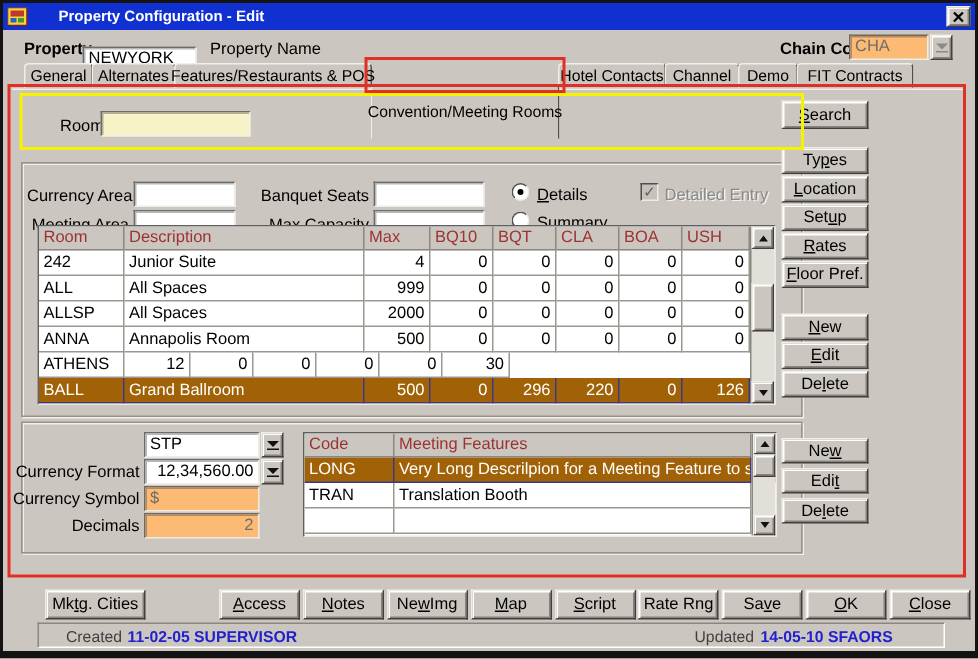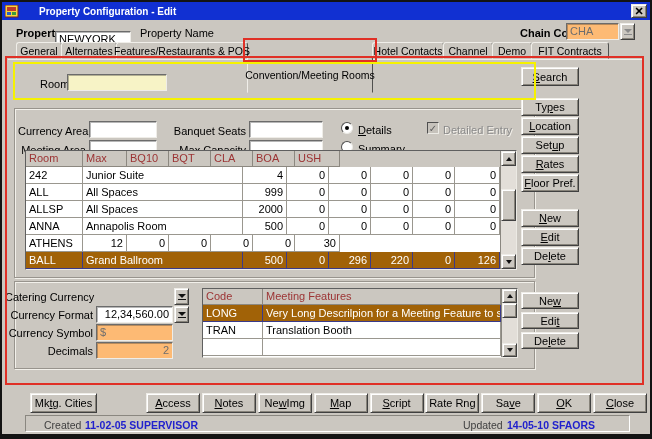--- a/index.html
+++ b/index.html
@@ -134,20 +134,21 @@
     </span>
   <span class="lbl" style="left:358px;top:123px"><u>D</u>etails</span>
   <span class="radio" style="left:341px;top:141px"></span>
   <span class="lbl" style="left:358px;top:142px">Summary</span>
   <span class="checkbox" style="left:427px;top:122px">✓</span>
   <span class="lbl dim" style="left:443px;top:123px">Detailed Entry</span>
 
   <div class="dtable" style="left:25px;top:150px;width:492px;height:120px">
     <div class="thead">
       <div class="hcell w0">Room</div>
+      <div class="hcell w1">Description</div>
       <div class="hcell w2">Max</div>
       <div class="hcell w3">BQ10</div>
       <div class="hcell w4">BQT</div>
       <div class="hcell w5">CLA</div>
       <div class="hcell w6">BOA</div>
       <div class="hcell w7">USH</div>
     </div>
     <div class="trow">
       <div class="cell w0">242</div>
       <div class="cell w1">Junior Suite</div>
@@ -221,21 +222,21 @@
   <button class="btn" style="left:521px;top:98px;width:58px;height:18px">Ty<u>p</u>es</button>
   <button class="btn" style="left:521px;top:117px;width:58px;height:18px"><u>L</u>ocation</button>
   <button class="btn" style="left:521px;top:136px;width:58px;height:18px">Set<u>u</u>p</button>
   <button class="btn" style="left:521px;top:155px;width:58px;height:18px"><u>R</u>ates</button>
   <button class="btn" style="left:521px;top:174px;width:58px;height:18px"><u>F</u>loor Pref.</button>
   <button class="btn" style="left:521px;top:209px;width:58px;height:18px"><u>N</u>ew</button>
   <button class="btn" style="left:521px;top:228px;width:58px;height:18px"><u>E</u>dit</button>
   <button class="btn" style="left:521px;top:247px;width:58px;height:18px">De<u>l</u>ete</button>
 
   <div class="groupbox" style="left:14px;top:281px;width:521px;height:88px"></div>
-  <span class="lbl ra" style="left:5px;top:290px;width:88px">Catering Currency</span>
+  <div class="field" style="left:96px;top:288px;width:77px">STP</div>
   <div class="combo" style="left:174px;top:288px">
       <span class="tri"></span>
       <span class="bar"></span>
     </div>
   <span class="lbl ra" style="left:5px;top:308px;width:88px">Currency Format</span>
   <div class="field ra" style="left:96px;top:306px;width:77px">12,34,560.00</div>
   <div class="combo" style="left:174px;top:306px">
       <span class="tri"></span>
       <span class="bar"></span>
     </div>

